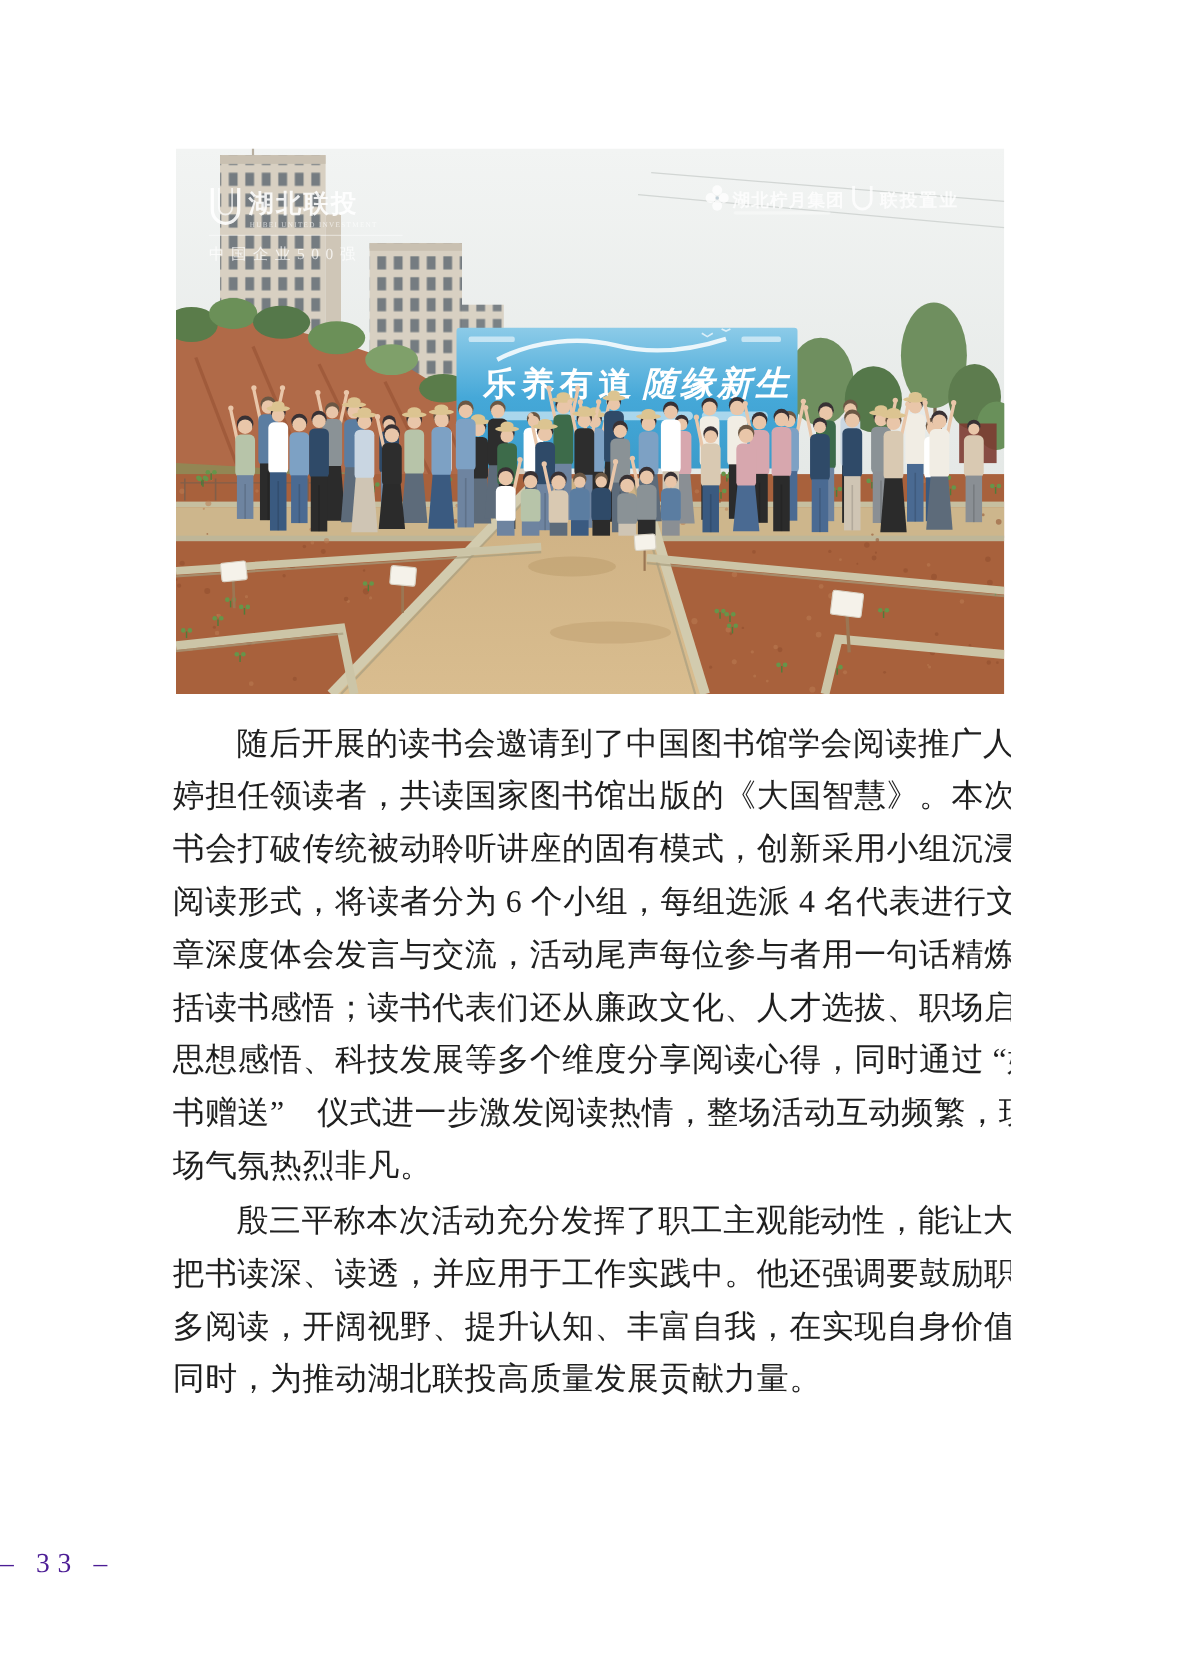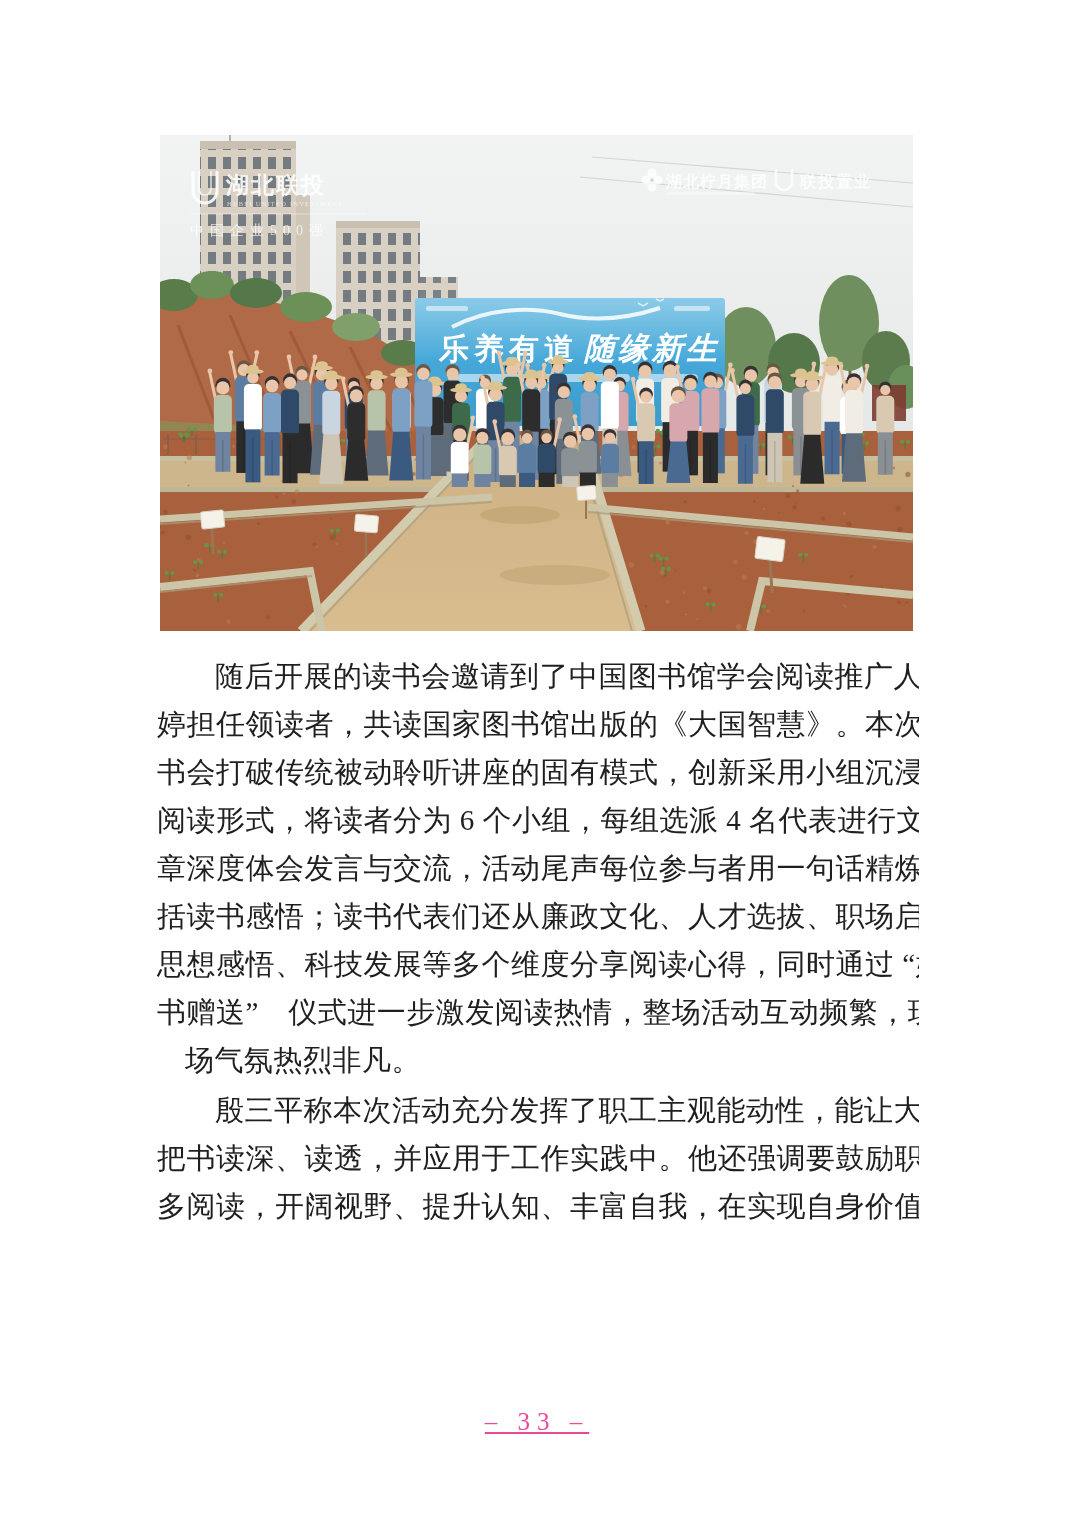--- a/index.html
+++ b/index.html
@@ -4,24 +4,24 @@
 <style>
   html,body{margin:0;padding:0;background:#ffffff;}
   .page{position:relative;width:1074px;height:1520px;background:#ffffff;margin:0 auto;overflow:hidden;
         font-family:"Liberation Serif","DejaVu Serif",serif;}
   .photo-wrap{position:absolute;left:160px;top:135px;width:753px;height:496px;}
   .photo-wrap svg{display:block;}
   .content{position:absolute;left:157px;top:652px;width:762px;color:#1f1f1f;}
   .line{height:48px;line-height:48px;font-size:29px;text-align:justify;text-align-last:justify;
         overflow:hidden;white-space:nowrap;letter-spacing:0.5px;}
   .line.indent{text-indent:58px;}
-  .line.last{text-align-last:left;margin-left:28px;}
+  .line.last{text-align-last:left;}
   .para2{margin-top:2px;}
-  .footer{position:absolute;left:0;right:0;bottom:84px;text-align:center;font-size:25px;
-          letter-spacing:7px;color:#ec4899;text-decoration:underline;}
+  .footer{position:absolute;left:0;right:0;bottom:84px;text-align:left;font-size:25px;
+          letter-spacing:7px;color:#4c1d95;}
 </style>
 </head>
 <body>
 
 <div class="page">
 
   <div class="photo-wrap">
     <svg width="753" height="496" viewBox="0 0 753 496">
       <defs>
         <linearGradient id="skyG" x1="0" y1="0" x2="0" y2="1">
@@ -907,17 +907,18 @@
       <div class="line">章深度体会发言与交流，活动尾声每位参与者用一句话精炼概</div>
       <div class="line">括读书感悟；读书代表们还从廉政文化、人才选拔、职场启发、</div>
       <div class="line">思想感悟、科技发展等多个维度分享阅读心得，同时通过 “好</div>
       <div class="line">书赠送”　仪式进一步激发阅读热情，整场活动互动频繁，现</div>
       <div class="line last">场气氛热烈非凡。</div>
     </div>
     <div class="para2">
       <div class="line indent">殷三平称本次活动充分发挥了职工主观能动性，能让大家</div>
       <div class="line">把书读深、读透，并应用于工作实践中。他还强调要鼓励职工</div>
       <div class="line">多阅读，开阔视野、提升认知、丰富自我，在实现自身价值的</div>
+      <div class="line last">同时，为推动湖北联投高质量发展贡献力量。</div>
     </div>
   </div>
 
   <div class="footer">– 33 –</div>
 </div>
 
 </body></html>

